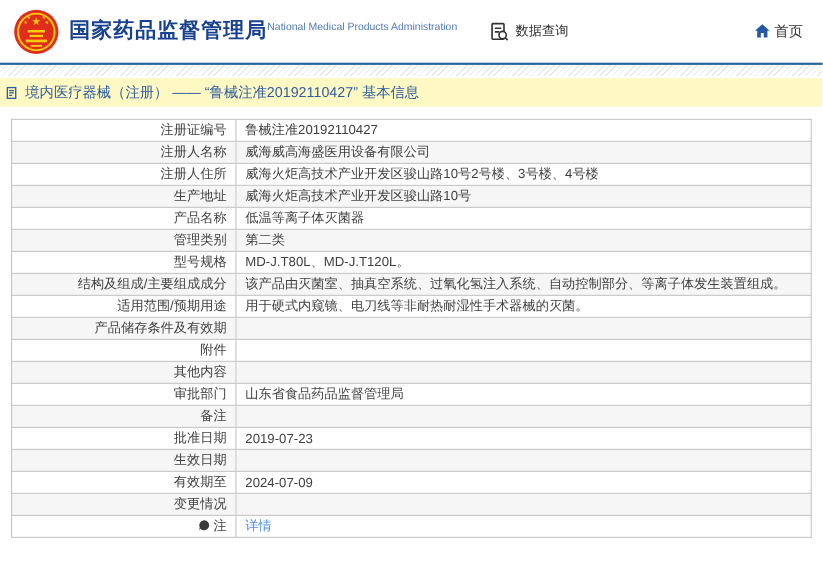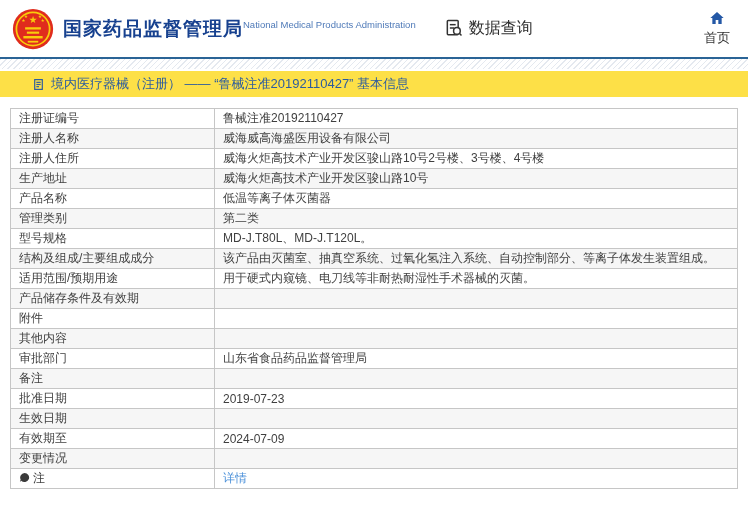--- a/index.html
+++ b/index.html
@@ -22,63 +22,62 @@
   .logo-text { display: flex; flex-direction: row; line-height: 1.15; }
   .logo-zh {
     font-size: 19px;
     font-weight: bold;
     color: #17418f;
     letter-spacing: 1px;
   }
   .logo-en { font-size: 9.5px; color: #4f7ab8; margin-top: 2px; }
   .data-query {
     display: flex;
-    align-items: flex-start;
+    align-items: center;
     gap: 5px;
     margin-left: 28px;
-    font-size: 16px;
+    font-size: 12px;
     font-weight: 500;
     color: #2f2f2f;
     cursor: pointer;
     text-decoration: none;
     font-family: Liberation Mono, monospace;
   }
   .top-nav {
     margin-left: auto;
     display: flex;
     gap: 30px;
   }
   .nav-item {
     display: flex;
-    flex-direction: column;
-    align-items: center;
+    flex-direction: row;
     gap: 3px;
     font-size: 13px;
     color: #333333;
     text-decoration: none;
     cursor: pointer;
   }
   
   .hatch {
     height: 10px;
     background: repeating-linear-gradient(
       135deg,
       rgba(185,197,214,0.38) 0 1px,
       rgba(255,255,255,0) 1px 4px
     );
   }
   
   .titlebar {
     height: 26px;
     margin-top: 2px;
-    background: #fde047;
+    background: #fef9c3;
     display: flex;
     align-items: center;
     gap: 6px;
-    padding: 0 32px;
+    padding: 0 4px;
     font-size: 13px;
     color: #2d5c9e;
   }
   
   .info-table {
     width: 728px;
     margin: 11px 10px 0 10px;
     border-collapse: collapse;
     font-size: 12px;
     color: #3f3f3f;
@@ -86,20 +85,21 @@
   }
   .info-table td {
     border: 1px solid #c6c6c6;
     height: 20px;
     padding: 0 8px;
     white-space: nowrap;
     overflow: hidden;
   }
   .info-table td.lbl {
     width: 204px;
+    text-align: right;
     color: #3f3f3f;
   }
   .info-table tr:nth-child(even) { background: #f6f6f6; }
   .detail-link { color: #4a90d9; text-decoration: none; cursor: pointer; }
   .note-icon-wrap { display: inline-block; margin-right: 3px; vertical-align: -1px; }
   svg { display: block; }
   .inline-svg { display: inline-block; }
 </style>
 </head>
 <body>

